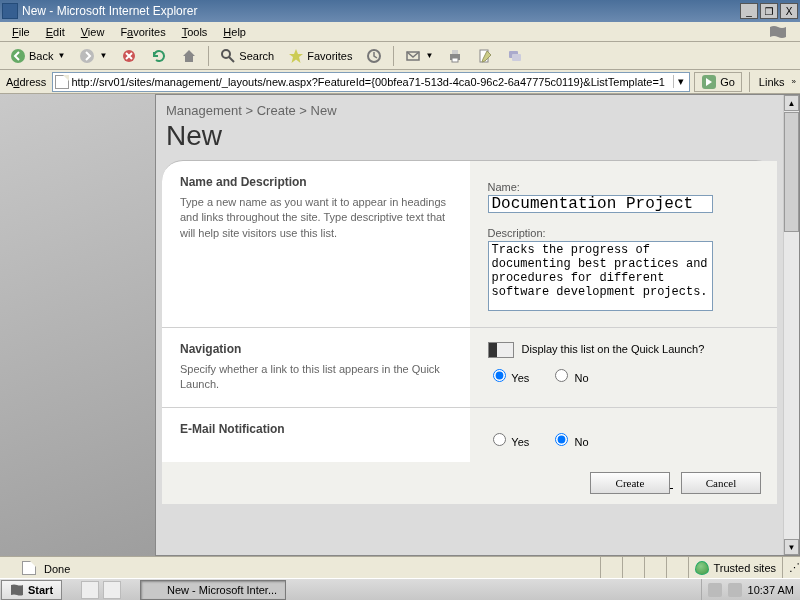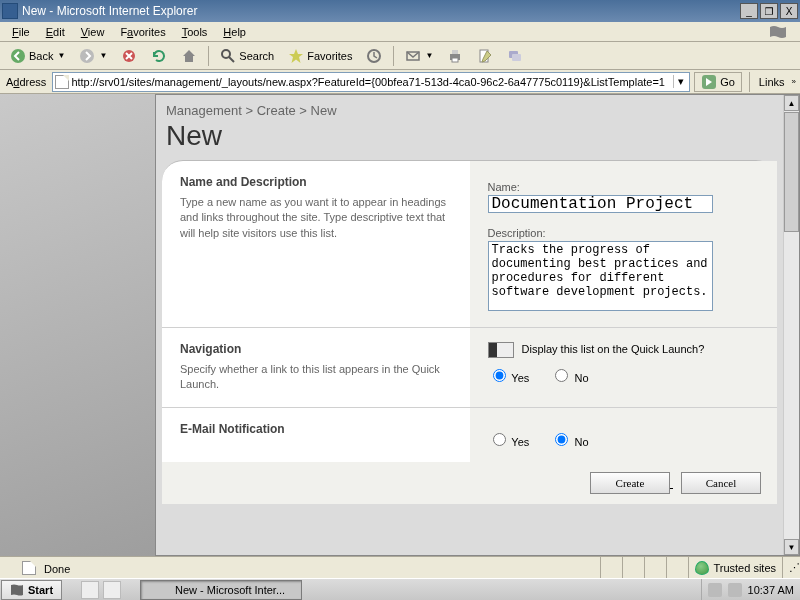--- a/index.html
+++ b/index.html
@@ -60,21 +60,21 @@
   .status2 .first{ flex:1; border-left:none; padding-left:22px; gap:8px; display:flex; align-items:flex-end;}
   .status2 .small{ width:22px;}
   
   .chrome-body { bottom:44px; }
   .status2 { bottom:22px; }
   
   .taskbar { position:absolute; bottom:0; left:0; right:0; height:22px; background:linear-gradient(#dcdcdc,#c7c7c7); border-top:1px solid #fff; display:flex; align-items:center; font-size:11px;gap:13px;}
   .startbtn { height:20px; border:1px solid #888; background:linear-gradient(#f5f5f5,#dedede); padding:0 8px; display:flex; align-items:center; font-weight:bold; margin-left:1px; cursor:pointer; gap:4px;}
   .ql { display:flex; gap:4px; margin-left:6px;}
   .ql .qi{ width:18px; height:18px; border:1px solid #bbb; background:#eee;}
-  .taskbtn { height:20px; border:1px solid #7a7a7a; background:#c8c8c8; padding:0 16px; margin-left:6px; display:flex; align-items:center; gap:4px; box-shadow: inset 1px 1px 2px rgba(0,0,0,0.3); cursor:pointer; max-width:180px;}
+  .taskbtn { height:20px; border:1px solid #7a7a7a; background:#c8c8c8; padding:0 8px; margin-left:6px; display:flex; align-items:center; gap:4px; box-shadow: inset 1px 1px 2px rgba(0,0,0,0.3); cursor:pointer; max-width:180px;}
   .tray { margin-left:auto; display:flex; align-items:center; border-left:1px solid #aaa; height:100%; padding:0 6px; gap:6px;}
   .trayicon { width:14px; height:14px; background:#bbb; border-radius:2px;}
   .docicon{ width:14px; height:14px; background:#fff; border:1px solid #999; position:relative;}
   .docicon:after{ content:""; position:absolute; right:-1px; top:-1px; border:3px solid transparent; border-top-color:#ece9d8; border-right-color:#ece9d8;}
   .shield{ width:14px; height:14px; border-radius:50% 50% 50% 50% / 60% 60% 40% 40%; background:radial-gradient(circle at 40% 35%,#8c8,#494); border:1px solid #2a6;}
 </style>
 </head>
 <body>
 
 <div class="titlebar">

